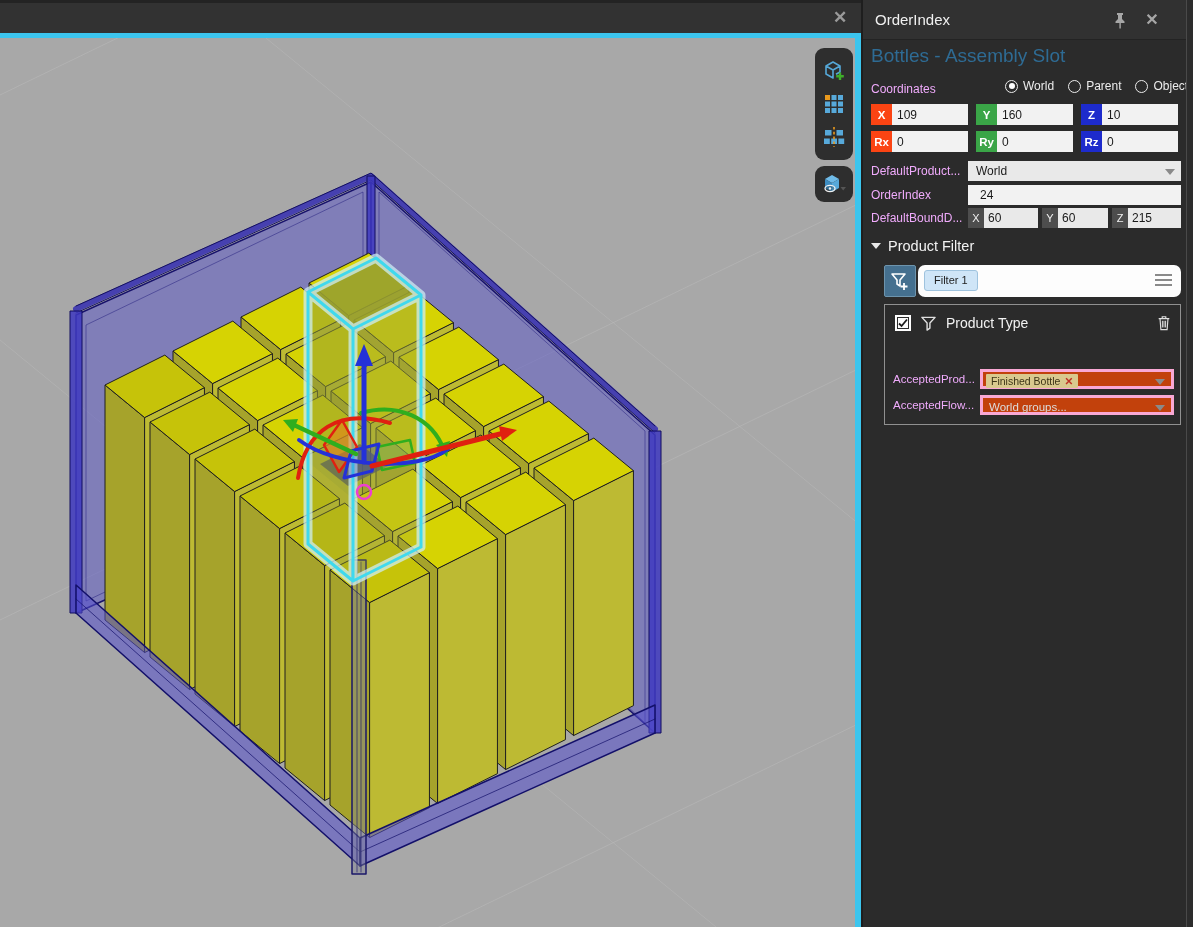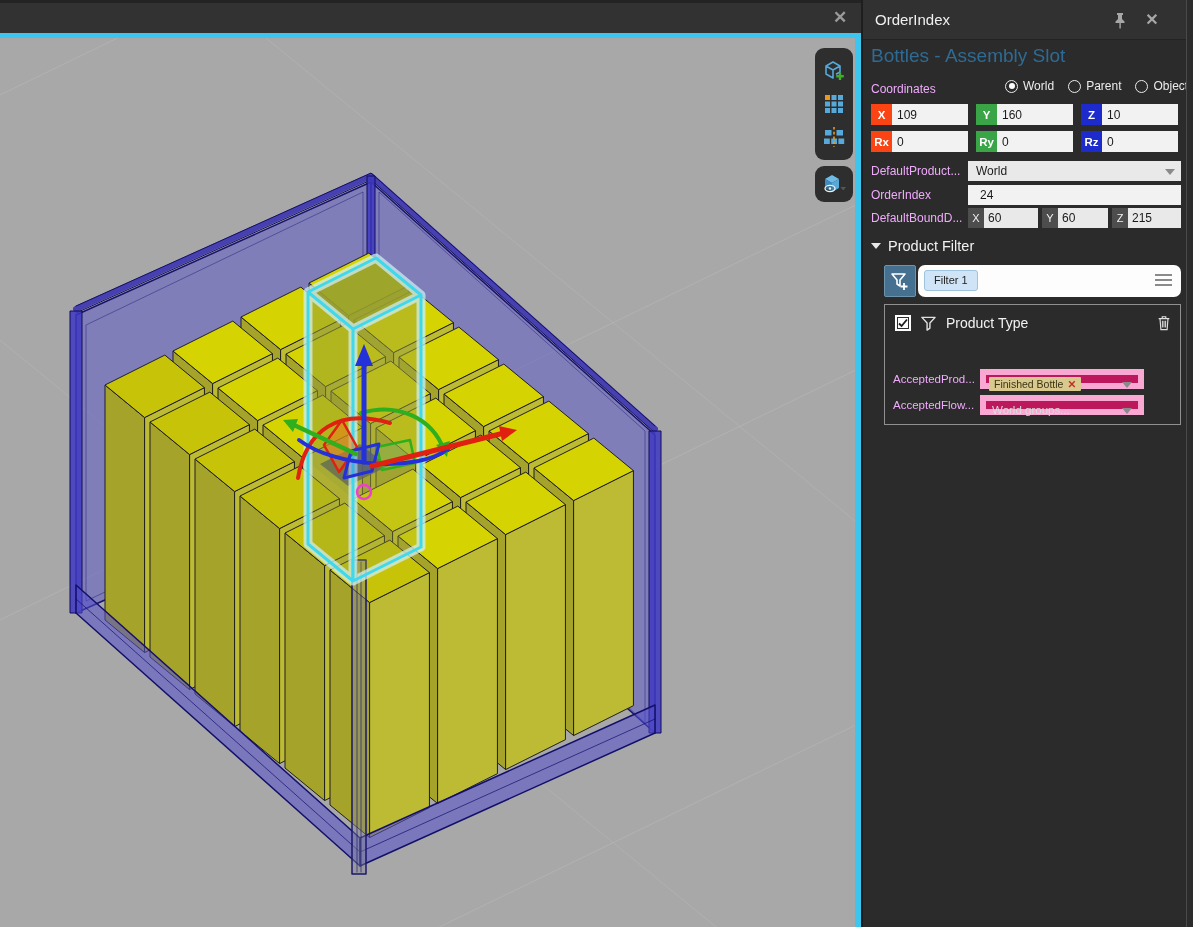--- a/index.html
+++ b/index.html
@@ -100,22 +100,22 @@
               outline:1px solid #2b2b2b; outline-offset:-3px; display:flex;
               align-items:center; justify-content:center; }
   .ptype-title { color:#f2f2f2; font-size:14px; }
   .trash { margin-left:auto; }
 
   .card-row { position:absolute; left:8px; width:281px; height:20px; }
   .card-row .lbl { position:absolute; left:0; top:4px; font-size:11.5px; }
   .card-input { position:absolute; left:87px; top:0; width:194px; height:20px; background:#e9e9e9;
                 border:none; font-size:12px; color:#1a1a1a; padding:0 6px; outline:none;
                 font-family:"Liberation Sans",sans-serif; }
-  .dd-dark { position:absolute; left:87px; top:0; width:164px; height:20px; background:#be185d;
-             border:6px solid #f9a8d4; }
+  .dd-dark { position:absolute; left:87px; top:0; width:194px; height:20px; background:#c2410c;
+             border:3px solid #f9a8d4; }
   .tan-chip { position:absolute; left:3px; top:2px; height:14px; background:#d9c98e;
               border-radius:1px; font-size:10.5px; color:#3c3416; line-height:14px; padding:0 5px; }
   .tan-chip b { color:#c03024; font-weight:bold; margin-left:4px; font-size:10.5px; }
   .dd-dark .ph { position:absolute; left:6px; top:3px; font-size:11.5px; color:#dcdcdc; }
   .dd-dark .dd-arrow { top:7px; }
 
   .scrollbar { position:absolute; right:0; top:0; width:7px; height:927px; background:#2c2c2c;
                border-left:1px solid #4a4a4a; }
 </style>
 </head>

